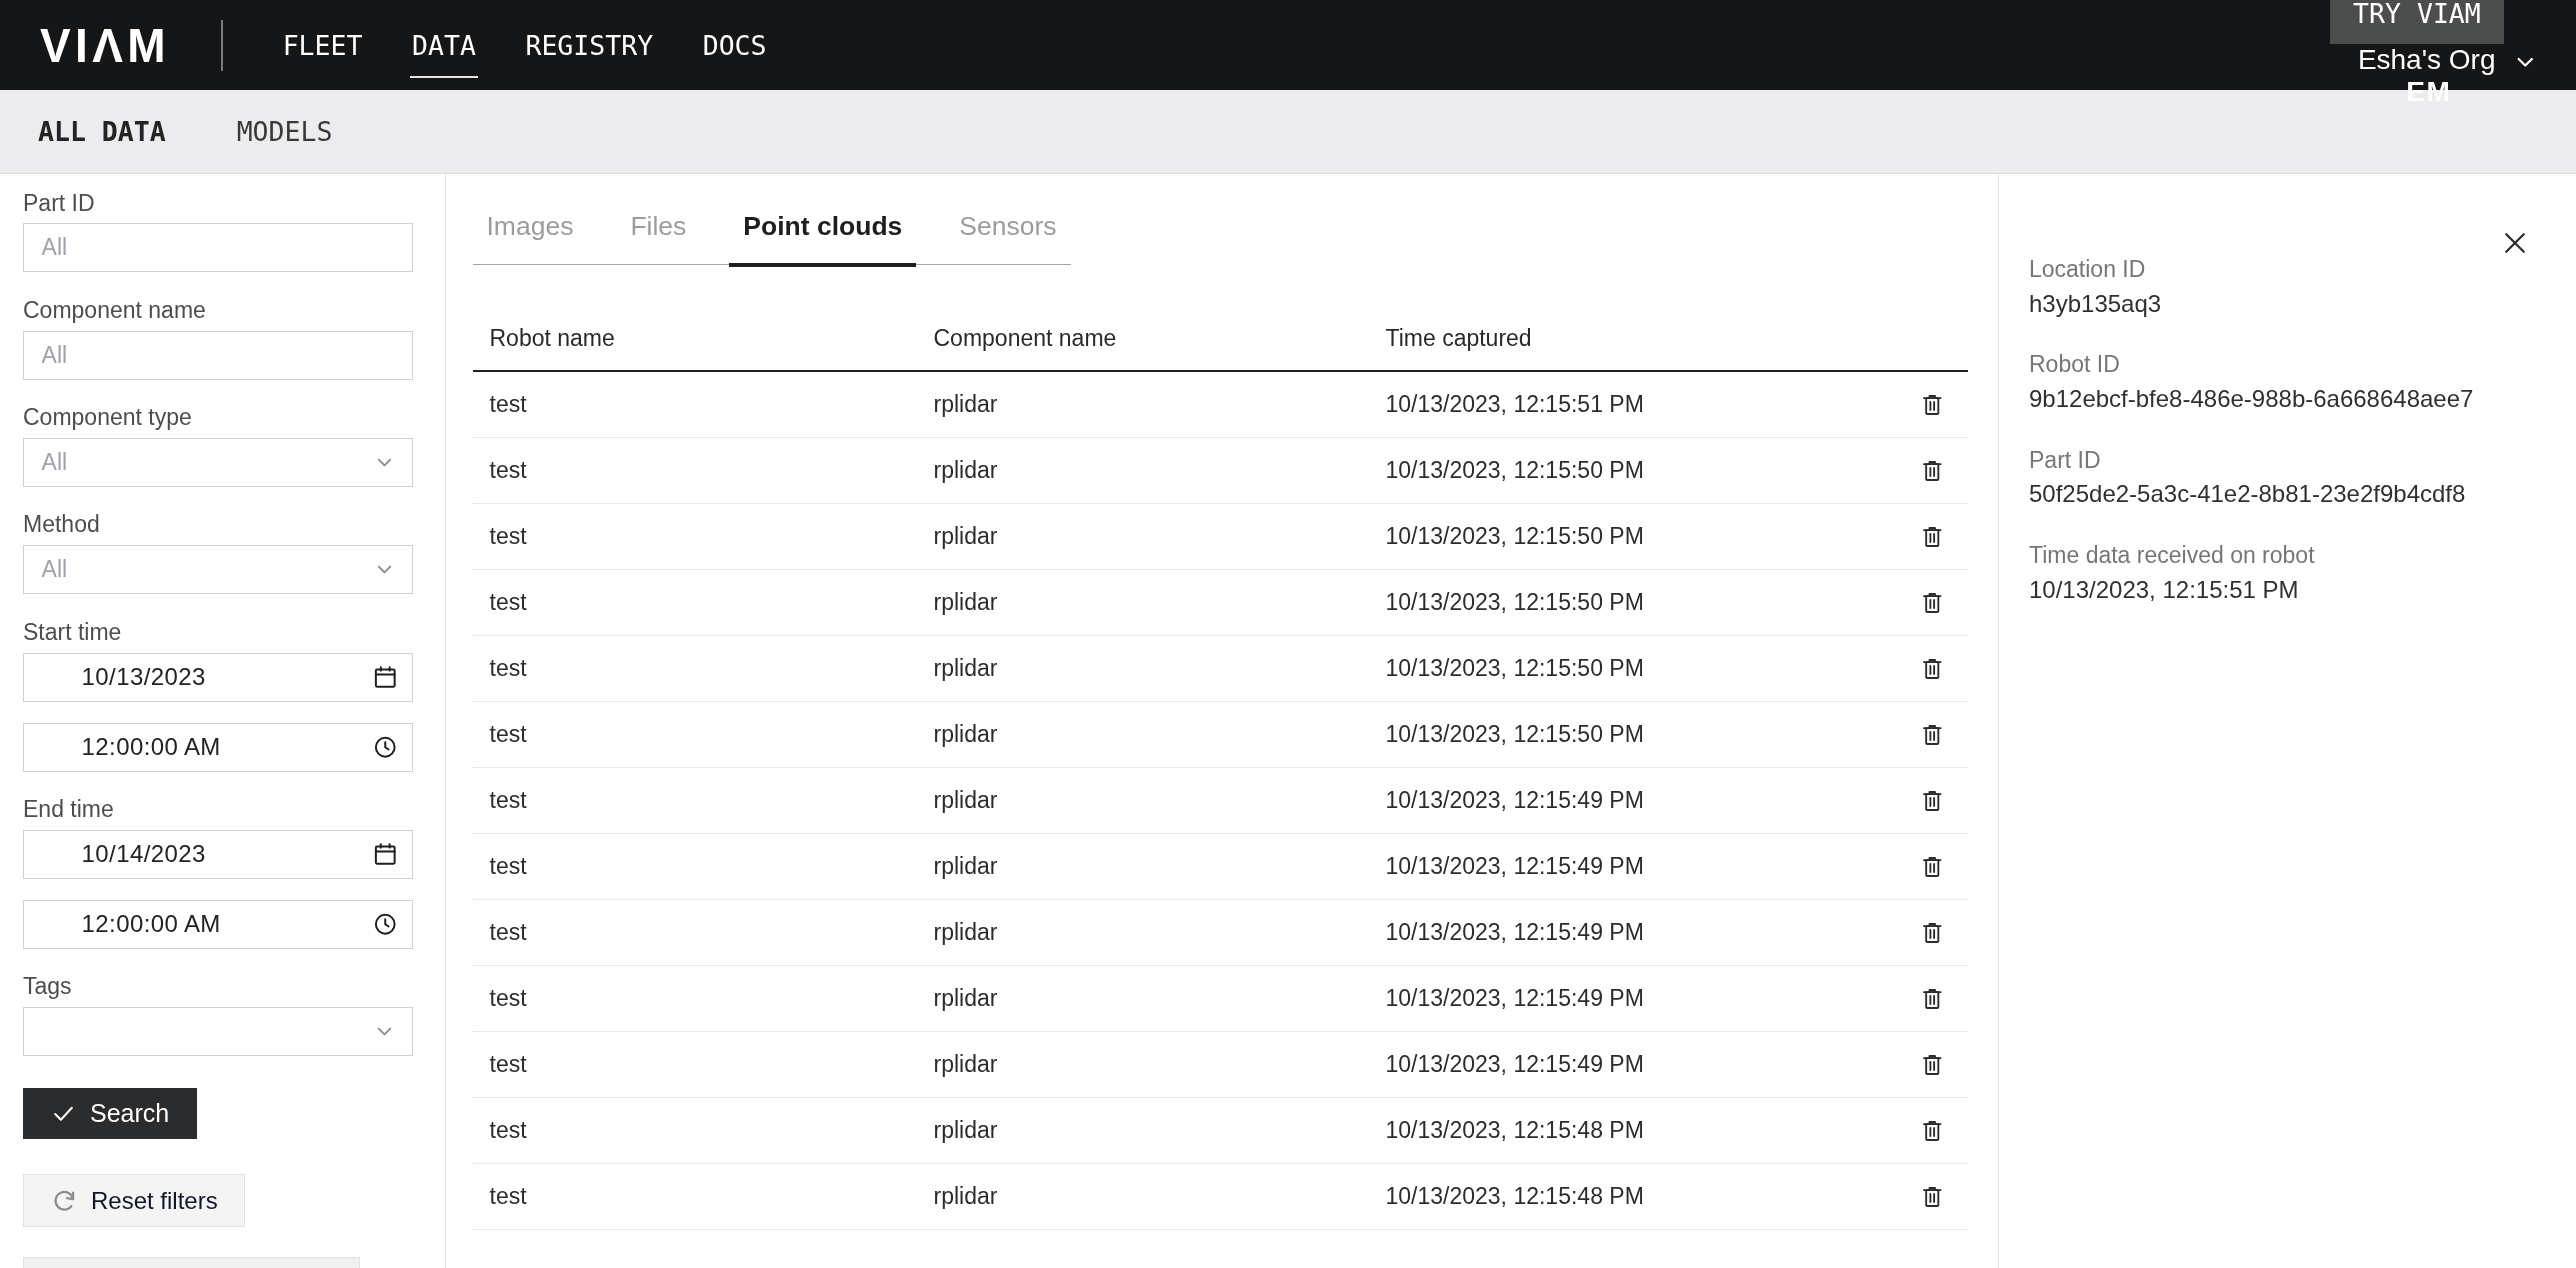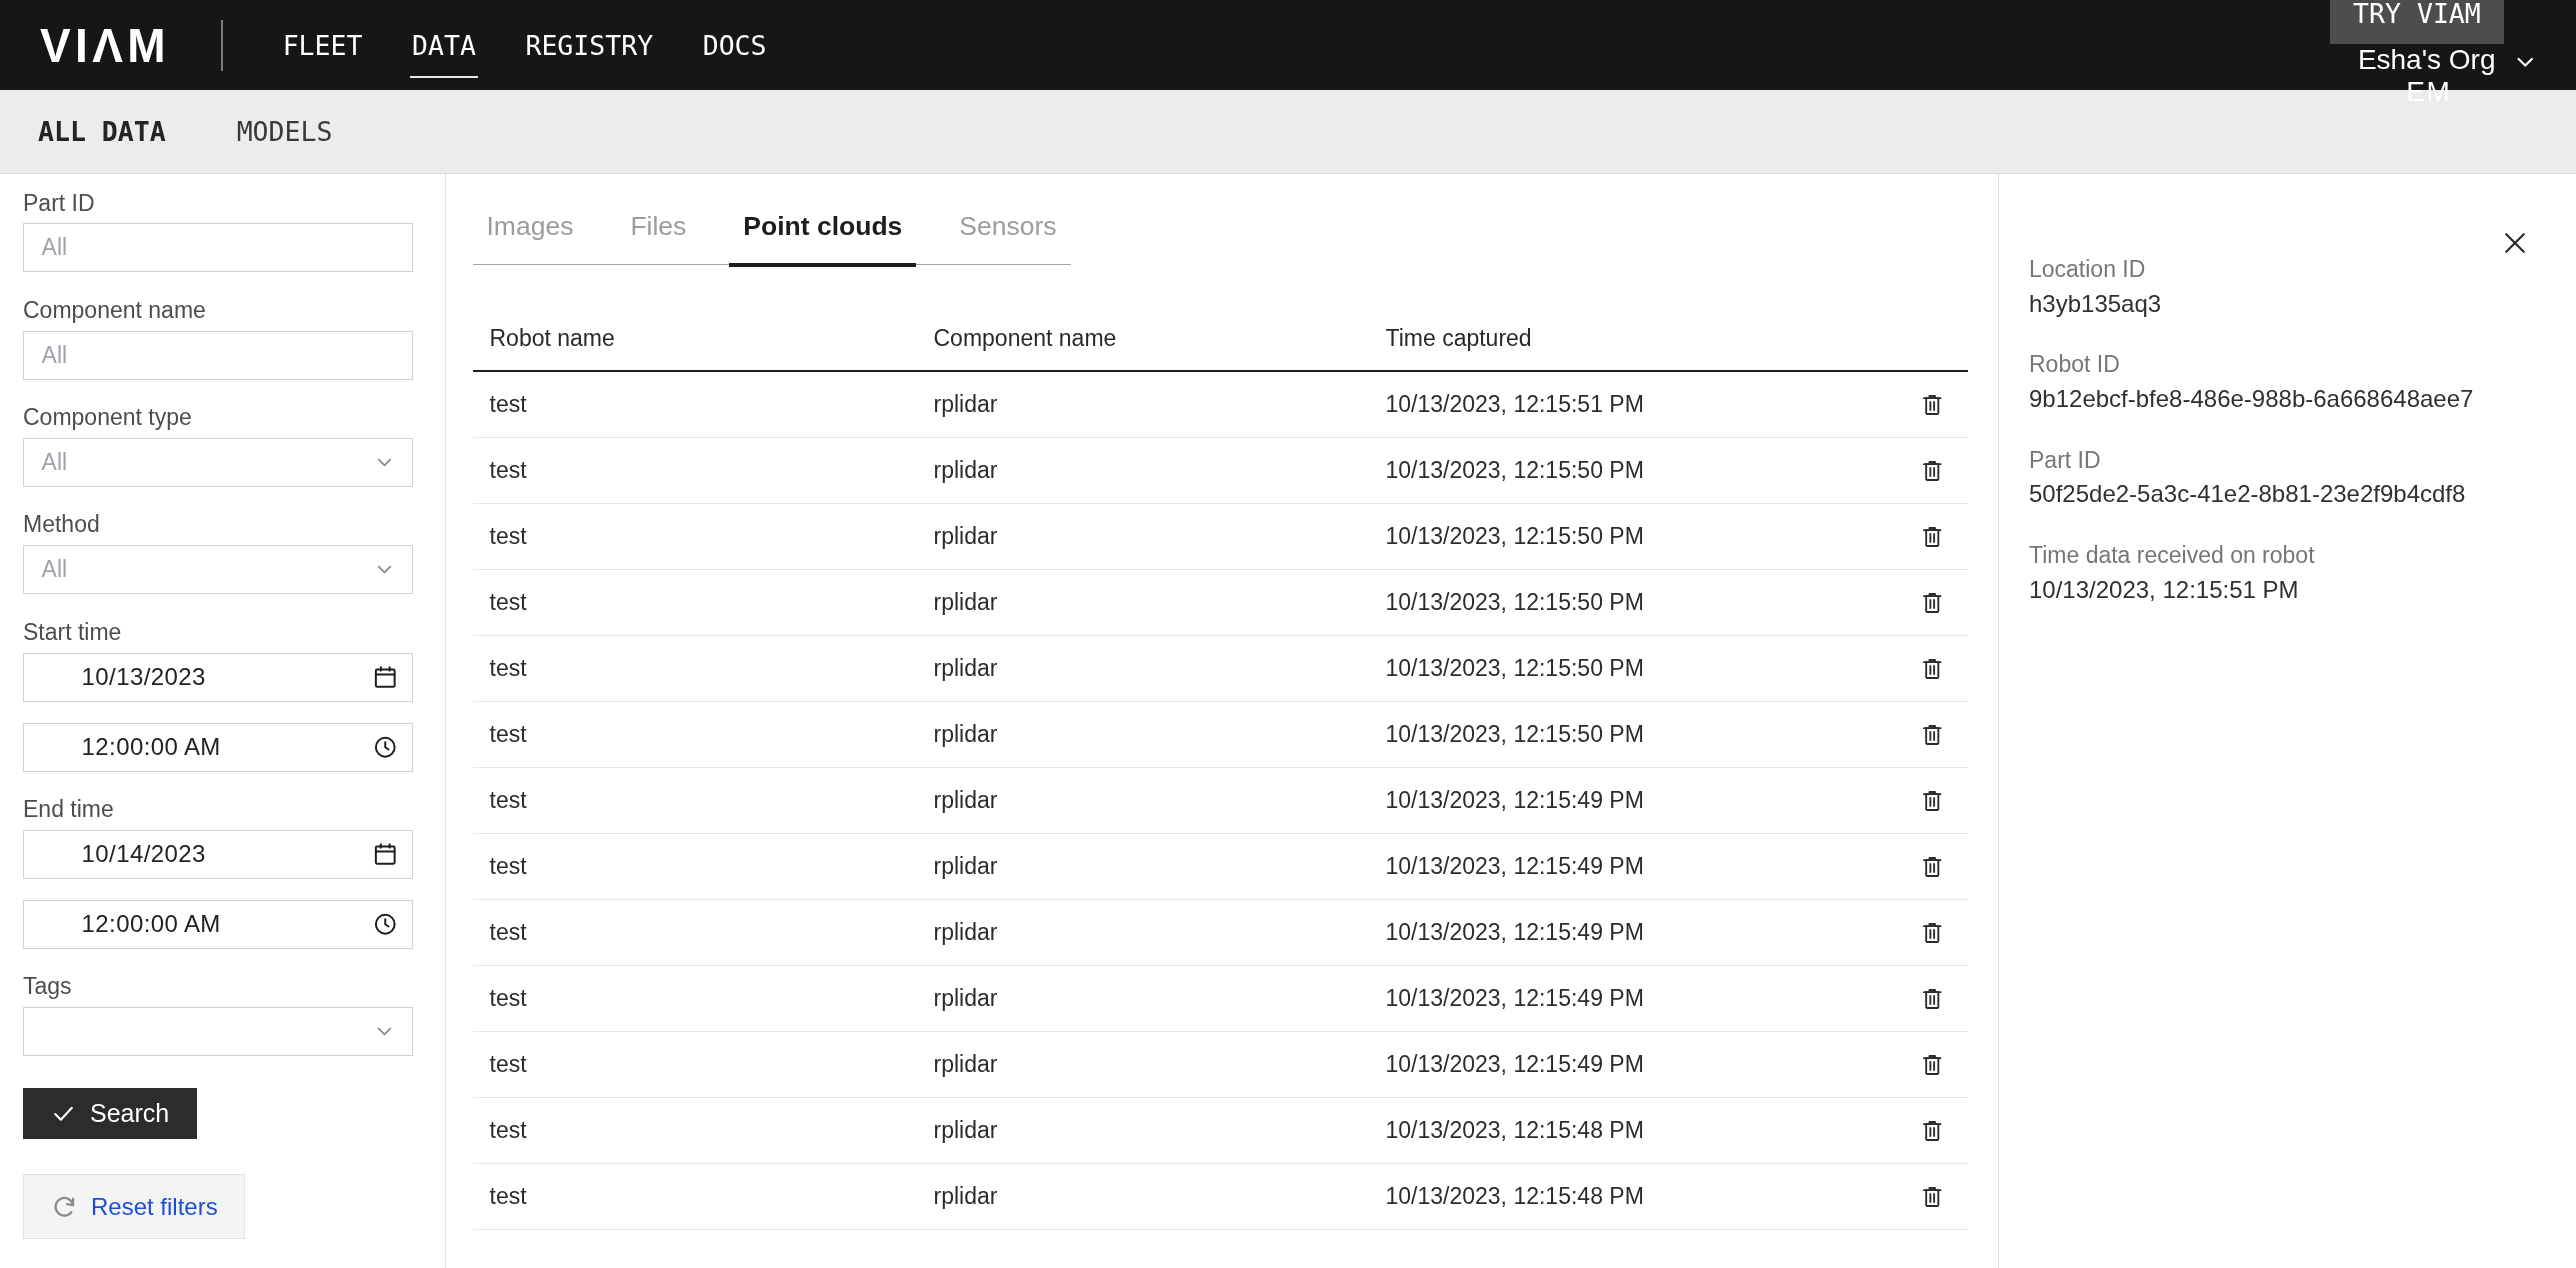--- a/index.html
+++ b/index.html
@@ -34,21 +34,21 @@
   .try-viam {
     font-family:"DejaVu Sans Mono", monospace;
     font-size:26.5px; color:#ffffff; background:#4c4e4e;
     border:none; height:62px; padding:0 23px; cursor:pointer;
   }
   .org-switcher {
     display:flex; align-items:center; gap:16px; margin-left:62px; cursor:pointer;
     font-size:28px; font-weight:500; color:#ffffff;
   }
   .org-switcher svg { margin-top:3.5px; }
-  .user-initials { font-size:28px; font-weight:400; letter-spacing:1.8px; margin-left:24px; cursor:pointer; }
+  .user-initials { font-size:28px; font-weight:700; letter-spacing:1.8px; margin-left:24px; cursor:pointer; }
 
   
   .tabsbar {
     height:84px; background:#ececee; border-bottom:0.9px solid #dddddf;
     display:flex; align-items:center; padding-left:38px; gap:71px;
   }
   .tabsbar-item {
     font-family:"DejaVu Sans Mono", monospace;
     font-size:26.5px; color:#39393b; cursor:pointer;
   }
@@ -86,22 +86,22 @@
   .datetime svg { color:#1d1e1f; }
   .dt-gap { margin-top:21px; }
   .search-btn {
     margin-top:32px; height:51px; padding:0 28px;
     background:#2b2c2e; color:#ffffff; border:none; cursor:pointer;
     display:inline-flex; align-items:center; gap:14px;
     font-family:"Liberation Sans", sans-serif; font-size:25px; font-weight:500;
   }
   .ghost-btn {
     display:inline-flex; align-items:center; gap:14px;
-    height:65px; padding:0 26.5px; cursor:pointer;
-    background:#f4f4f5; border:0.9px solid #e2e2e4; color:#1d4ed8;
+    height:53px; padding:0 26.5px; cursor:pointer;
+    background:#f4f4f5; border:0.9px solid #e2e2e4; color:#0f172a;
     font-family:"Liberation Sans", sans-serif; font-size:24px;
   }
   .ghost-btn svg { color:#8c8d93; }
   .reset-btn { margin-top:35px; }
   .copy-btn  { margin-top:30px; background:#f0f0f1; }
 
   
   .main { flex:1 1 auto; padding:0 30px 0 26.5px; overflow:hidden; }
   .datatabs {
     margin-top:37px; display:inline-flex; gap:29px;

